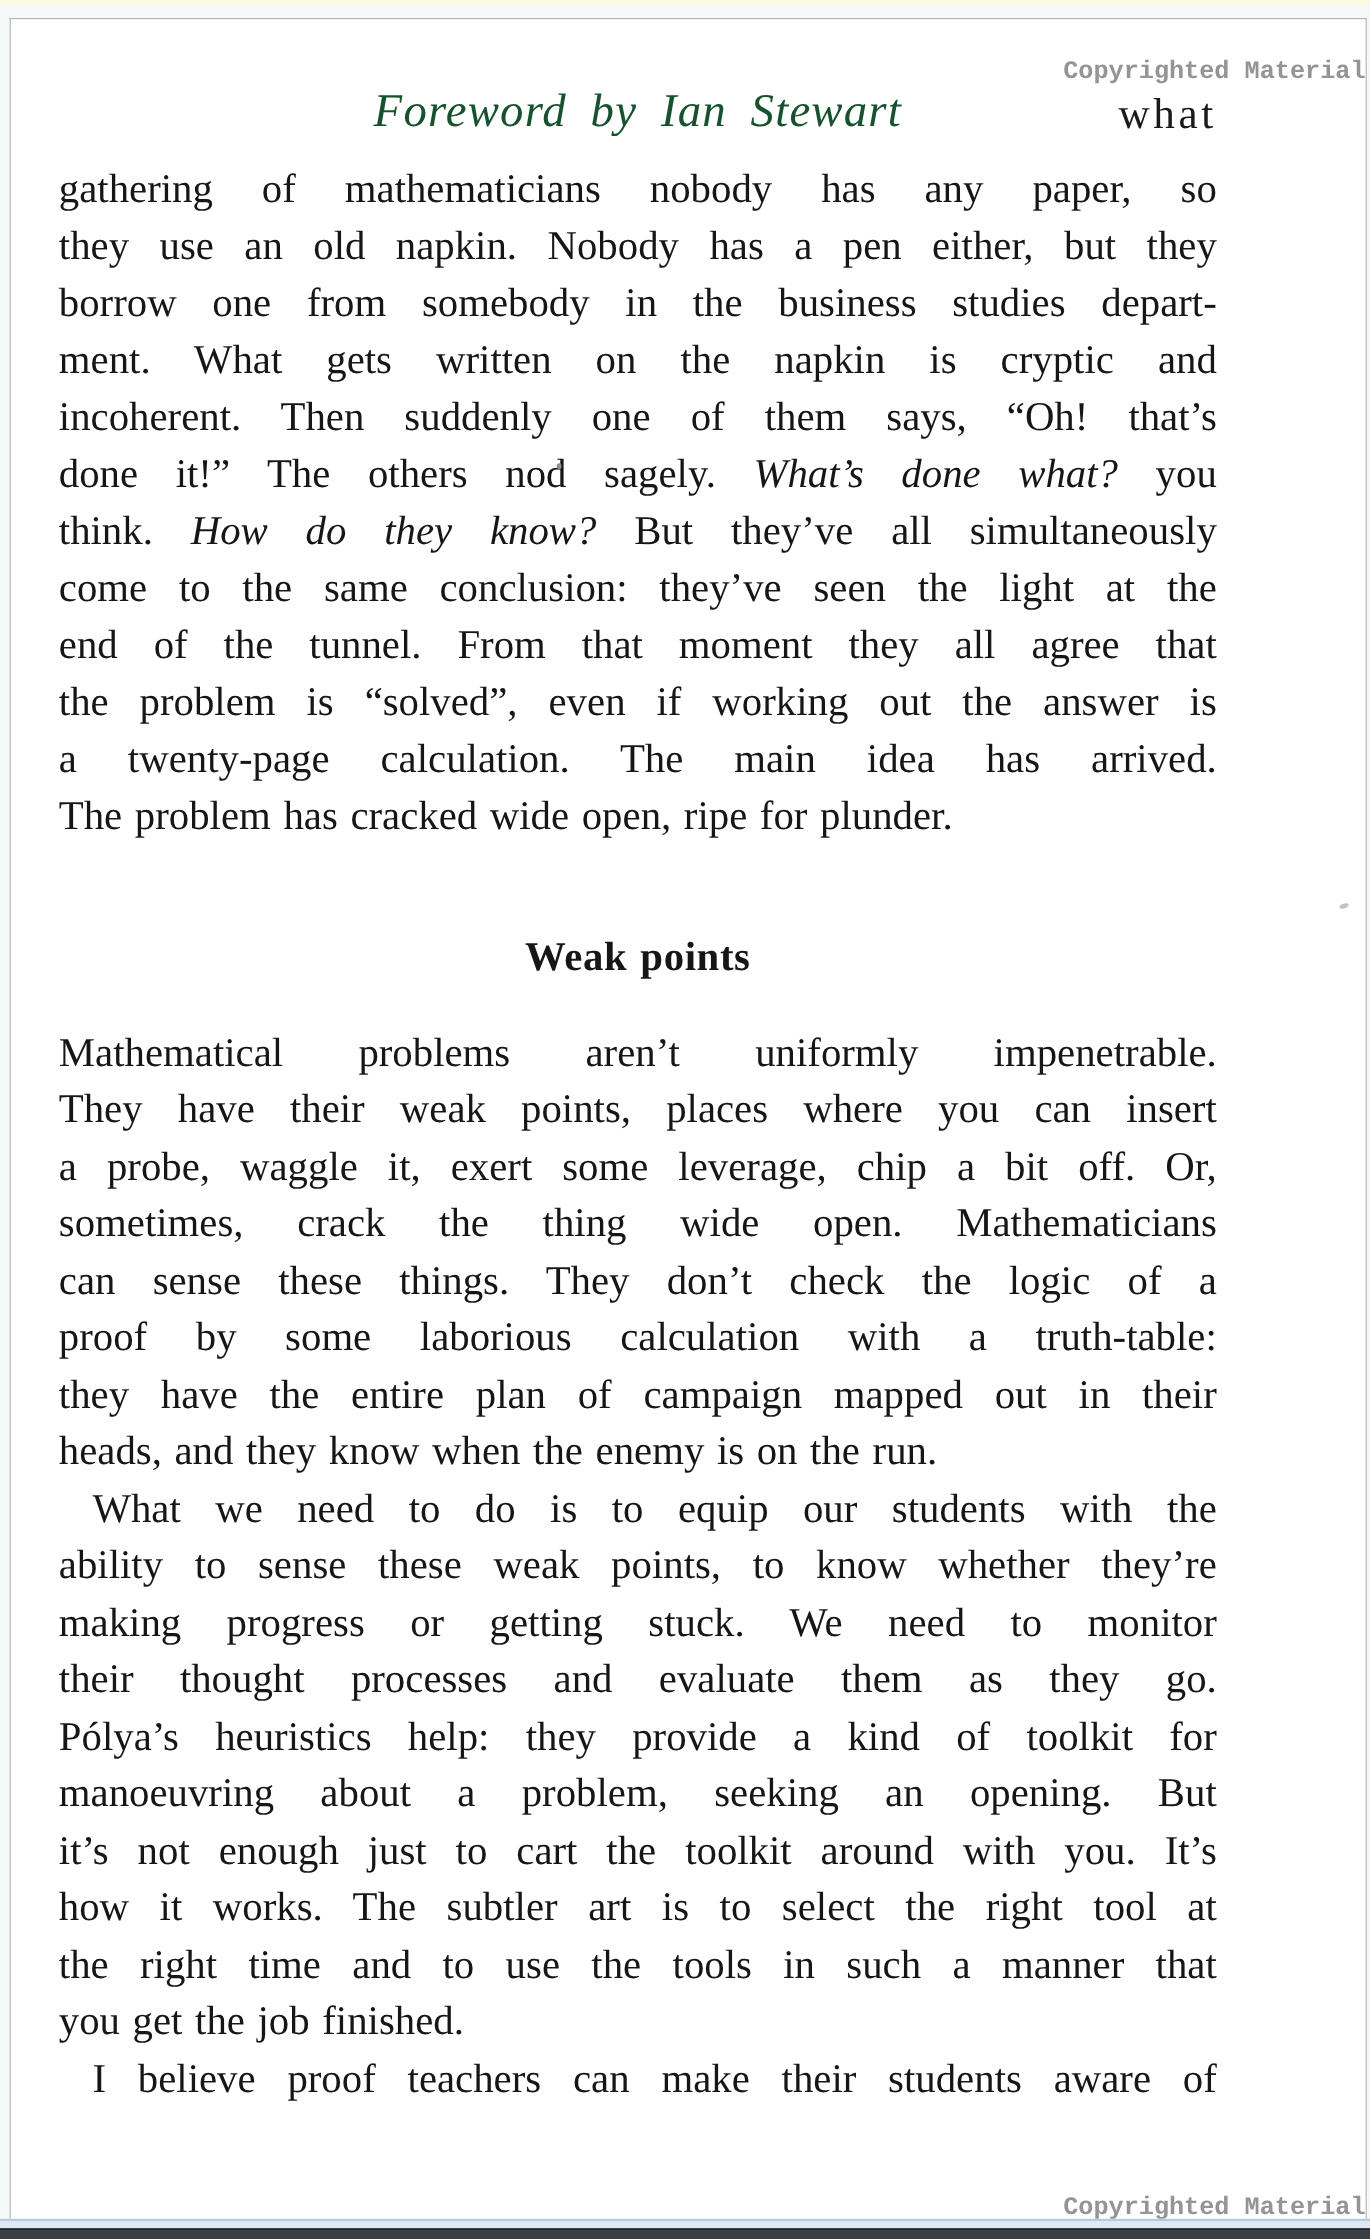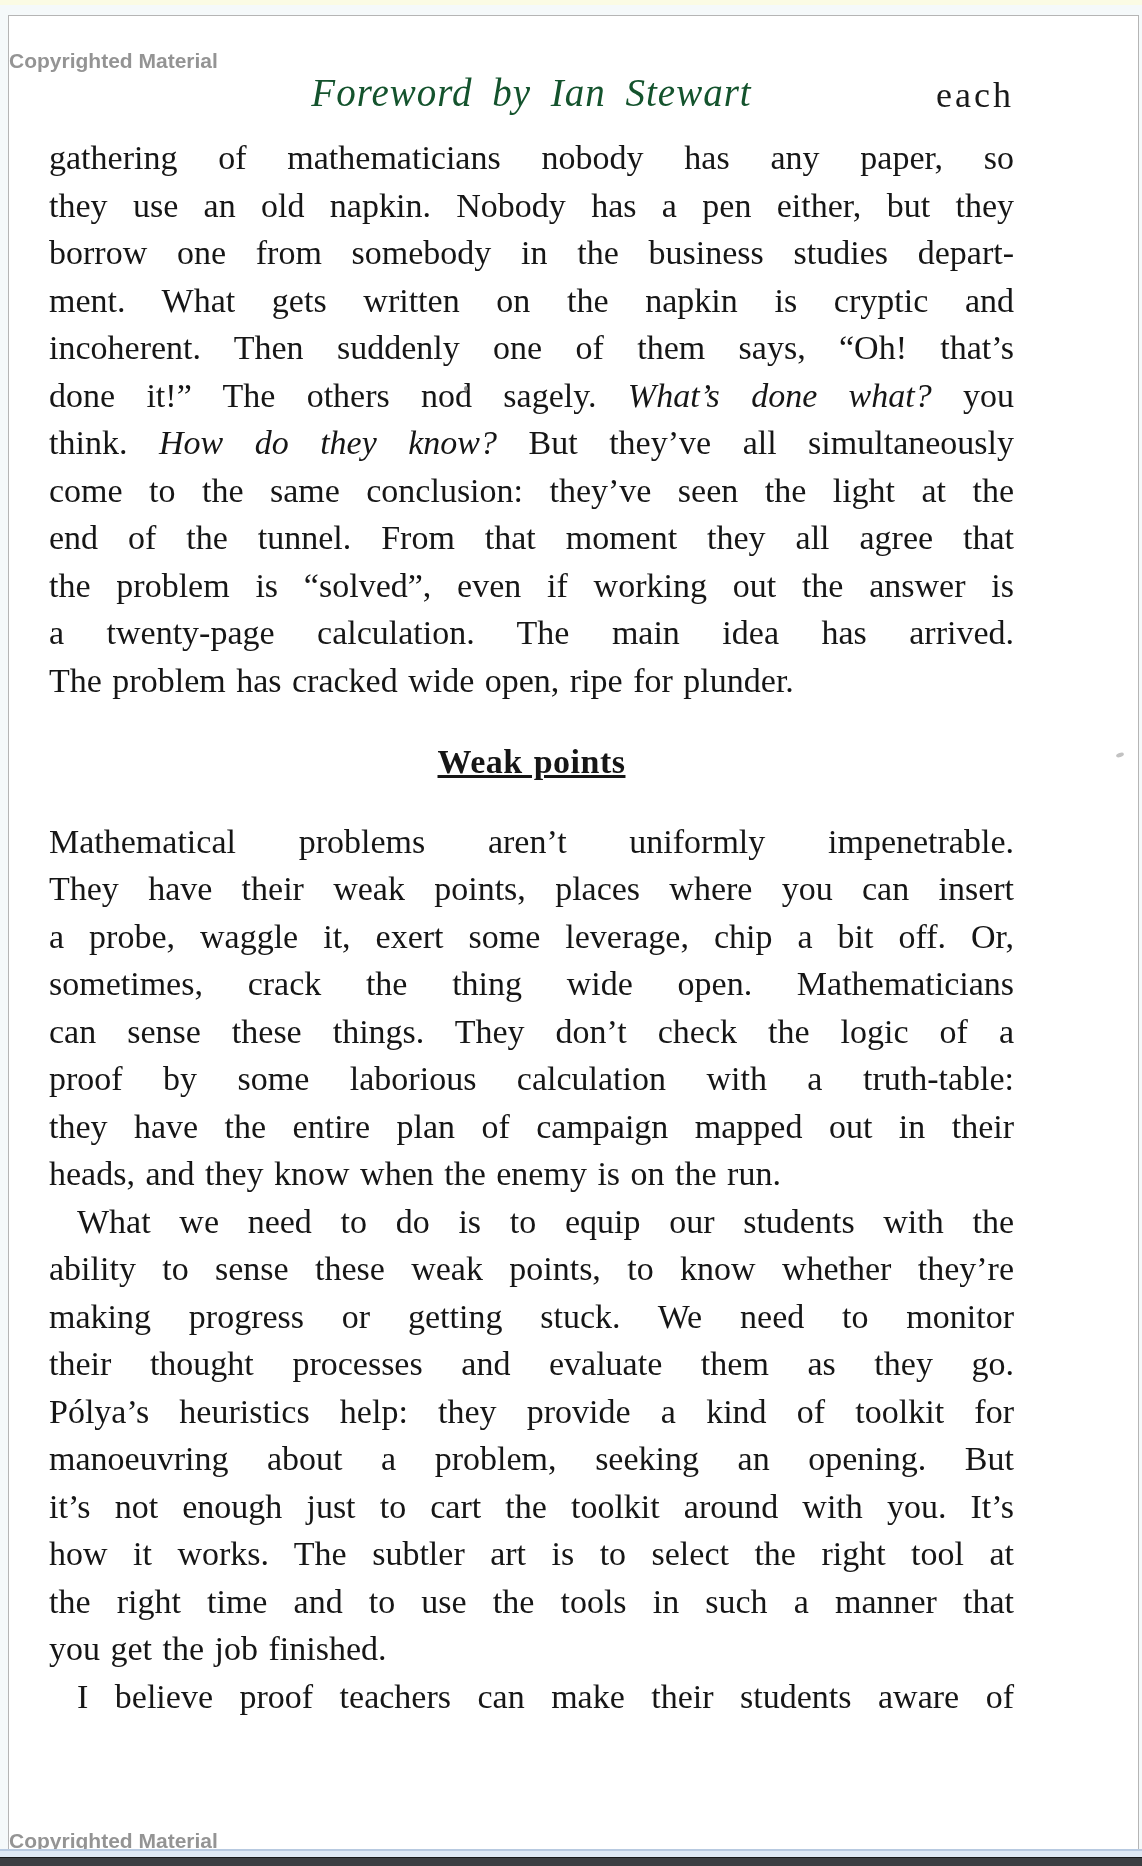--- a/index.html
+++ b/index.html
@@ -2,57 +2,57 @@
 <html><head>
 <meta charset="utf-8">
 <style>
   html,body{margin:0;padding:0;background:#fff;}
   .canvas{position:relative;width:1142px;height:1866px;background:#f5f9fa;overflow:hidden;
           font-family:"Liberation Serif",serif;}
   .strip-cream{position:absolute;left:0;top:0;width:1142px;height:5px;background:#fbfbe4;}
   .strip-gutter{position:absolute;left:0;top:5px;width:1142px;height:10px;background:#f5f9fa;}
   .page{position:absolute;left:8px;top:15px;width:1131px;height:1834px;box-sizing:border-box;
         background:#ffffff;border:1px solid #b5b5b5;border-bottom:none;overflow:hidden;}
-  .watermark{position:absolute;left:0;right:0;text-align:left;
-             font-family:Liberation Sans, sans-serif;font-size:21px;font-weight:bold;
+  .watermark{position:absolute;left:0;right:0;text-align:right;
+             font-family:Liberation Mono, monospace;font-size:21px;font-weight:bold;
              color:#949494;letter-spacing:0px;}
   .wm-top{top:33px;}
   .wm-bottom{top:1813px;}
   .header{position:absolute;left:40px;top:54px;width:965px;height:50px;}
   .title{display:block;text-align:center;font-style:italic;font-size:39px;color:#14532d;
          word-spacing:9px;letter-spacing:1px;}
   .folio{position:absolute;right:0;top:4px;font-size:36px;color:#1a1a1a;letter-spacing:3px;}
   .body{position:absolute;left:40px;top:118px;width:965px;color:#161616;
         font-size:34px;line-height:47.5px;word-spacing:2px;}
   .line{white-space:normal;}
   .line.justify{text-align:justify;text-align-last:justify;}
   .line.indent{text-indent:28px;font-family:Liberation Serif, serif;}
-  .sec-heading{font-weight:bold;text-align:center;margin-top:34px;margin-bottom:32px;
-               letter-spacing:0.5px;text-decoration:underline;}
+  .sec-heading{font-weight:bold;text-align:center;margin-top:70px;margin-bottom:32px;
+               letter-spacing:0.5px;}
   .speck{position:absolute;background:#a9a9a9;border-radius:50%;}
   .speck-1{left:1107px;top:737px;width:8px;height:4px;transform:rotate(-18deg);background:#c2c2c2;}
   .speck-2{left:455px;top:370px;width:4px;height:5px;background:#8d8d8d;}
   .bottom-light{position:absolute;left:0;top:1849px;width:1142px;height:8px;
                 background:linear-gradient(#b7c9e0 0 2px,#dde8f4 2px 100%);}
   .bottom-bar{position:absolute;left:0;top:1857px;width:1142px;height:9px;
               background:#3b3e42;border-top:1px solid #17181a;box-sizing:border-box;}
 </style>
 </head>
 <body>
 
 <div class="canvas">
   <div class="strip-cream"></div>
   <div class="strip-gutter"></div>
 
   <div class="page">
     <div class="watermark wm-top">Copyrighted Material</div>
 
     <div class="header">
       <span class="title">Foreword by Ian Stewart</span>
-      <span class="folio">each</span>
+      <span class="folio">what</span>
     </div>
 
     <div class="body" id="body-paragraphs">
         <div>
           <div class="line justify"><span>gathering of mathematicians nobody has any paper, so</span></div>
           <div class="line justify"><span>they use an old napkin. Nobody has a pen either, but they</span></div>
           <div class="line justify"><span>borrow one from somebody in the business studies depart-</span></div>
           <div class="line justify"><span>ment. What gets written on the napkin is cryptic and</span></div>
           <div class="line justify"><span>incoherent. Then suddenly one of them says, “Oh! that’s</span></div>
           <div class="line justify"><span>done it!” The others nod sagely. </span><i>What’s done what?</i><span> you</span></div>

